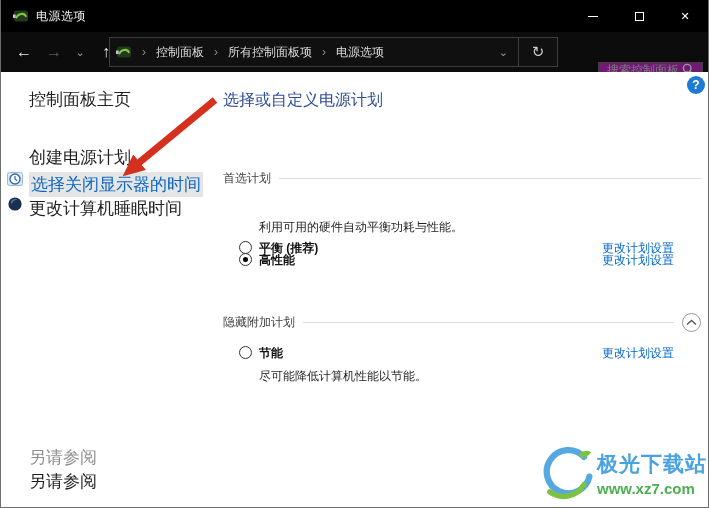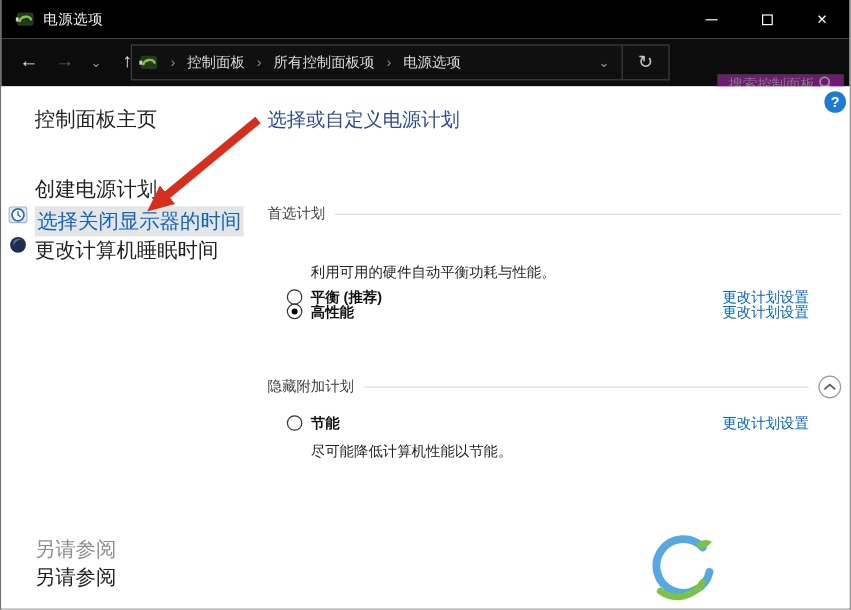--- a/index.html
+++ b/index.html
@@ -224,20 +224,24 @@
       </div>
       <div class="plan-desc" style="top:296px;">尽可能降低计算机性能以节能。</div>
     </div>
 
     <div class="watermark">
       <svg width="56" height="58" viewBox="0 0 60 62">
         <path d="M50 13 A24 24 0 1 0 56 35" fill="none" stroke="#56a8e0" stroke-width="7" stroke-linecap="round"></path>
         <path d="M12 52 A26 26 0 0 0 50 44" fill="none" stroke="#7dc242" stroke-width="6" stroke-linecap="round"></path>
         <path d="M44 10 Q52 4 58 8 Q54 14 46 14 Z" fill="#7dc242"></path>
       </svg>
+      <div class="wm-text">
+        <div class="wm-name">极光下载站</div>
+        <div class="wm-url">www.xz7.com</div>
+      </div>
     </div>
   </div>
 
   <svg class="annotation" width="709" height="508">
     <defs>
       <marker id="ah" markerUnits="userSpaceOnUse" markerWidth="22" markerHeight="20" refX="6" refY="10" orient="auto">
         <polygon points="0 0, 22 10, 0 20" fill="#d5301d"></polygon>
       </marker>
     </defs>
     <line x1="214" y1="100" x2="134" y2="166" stroke="#d5301d" stroke-width="7" marker-end="url(#ah)"></line>

